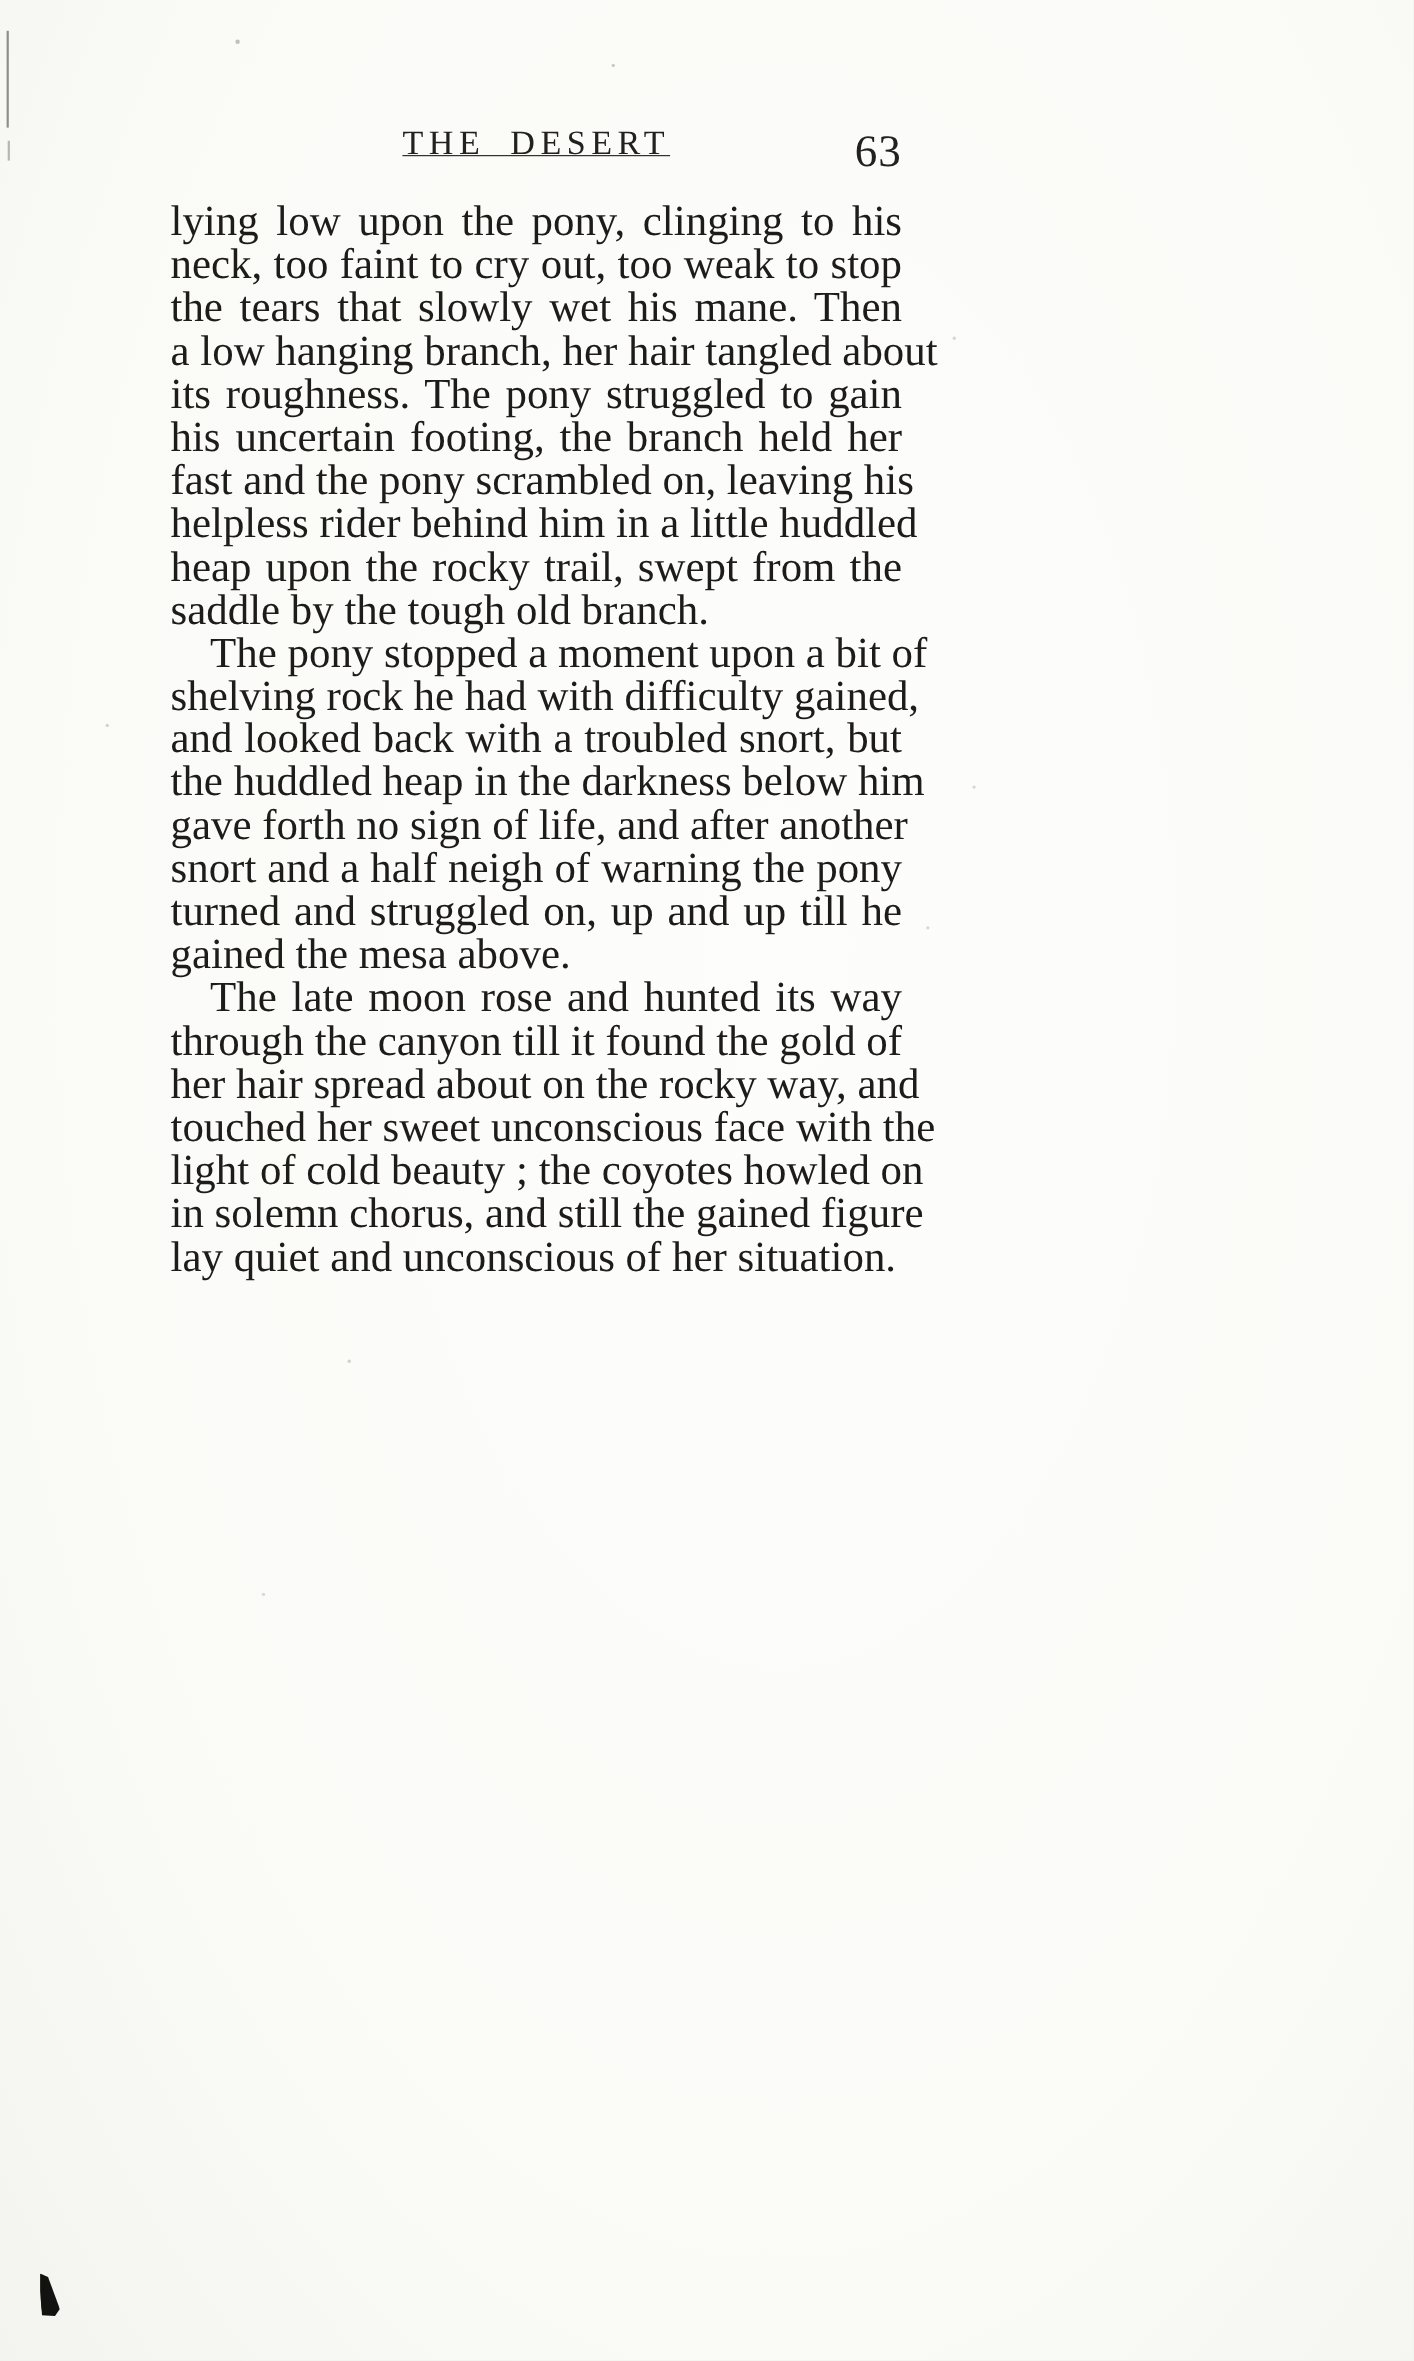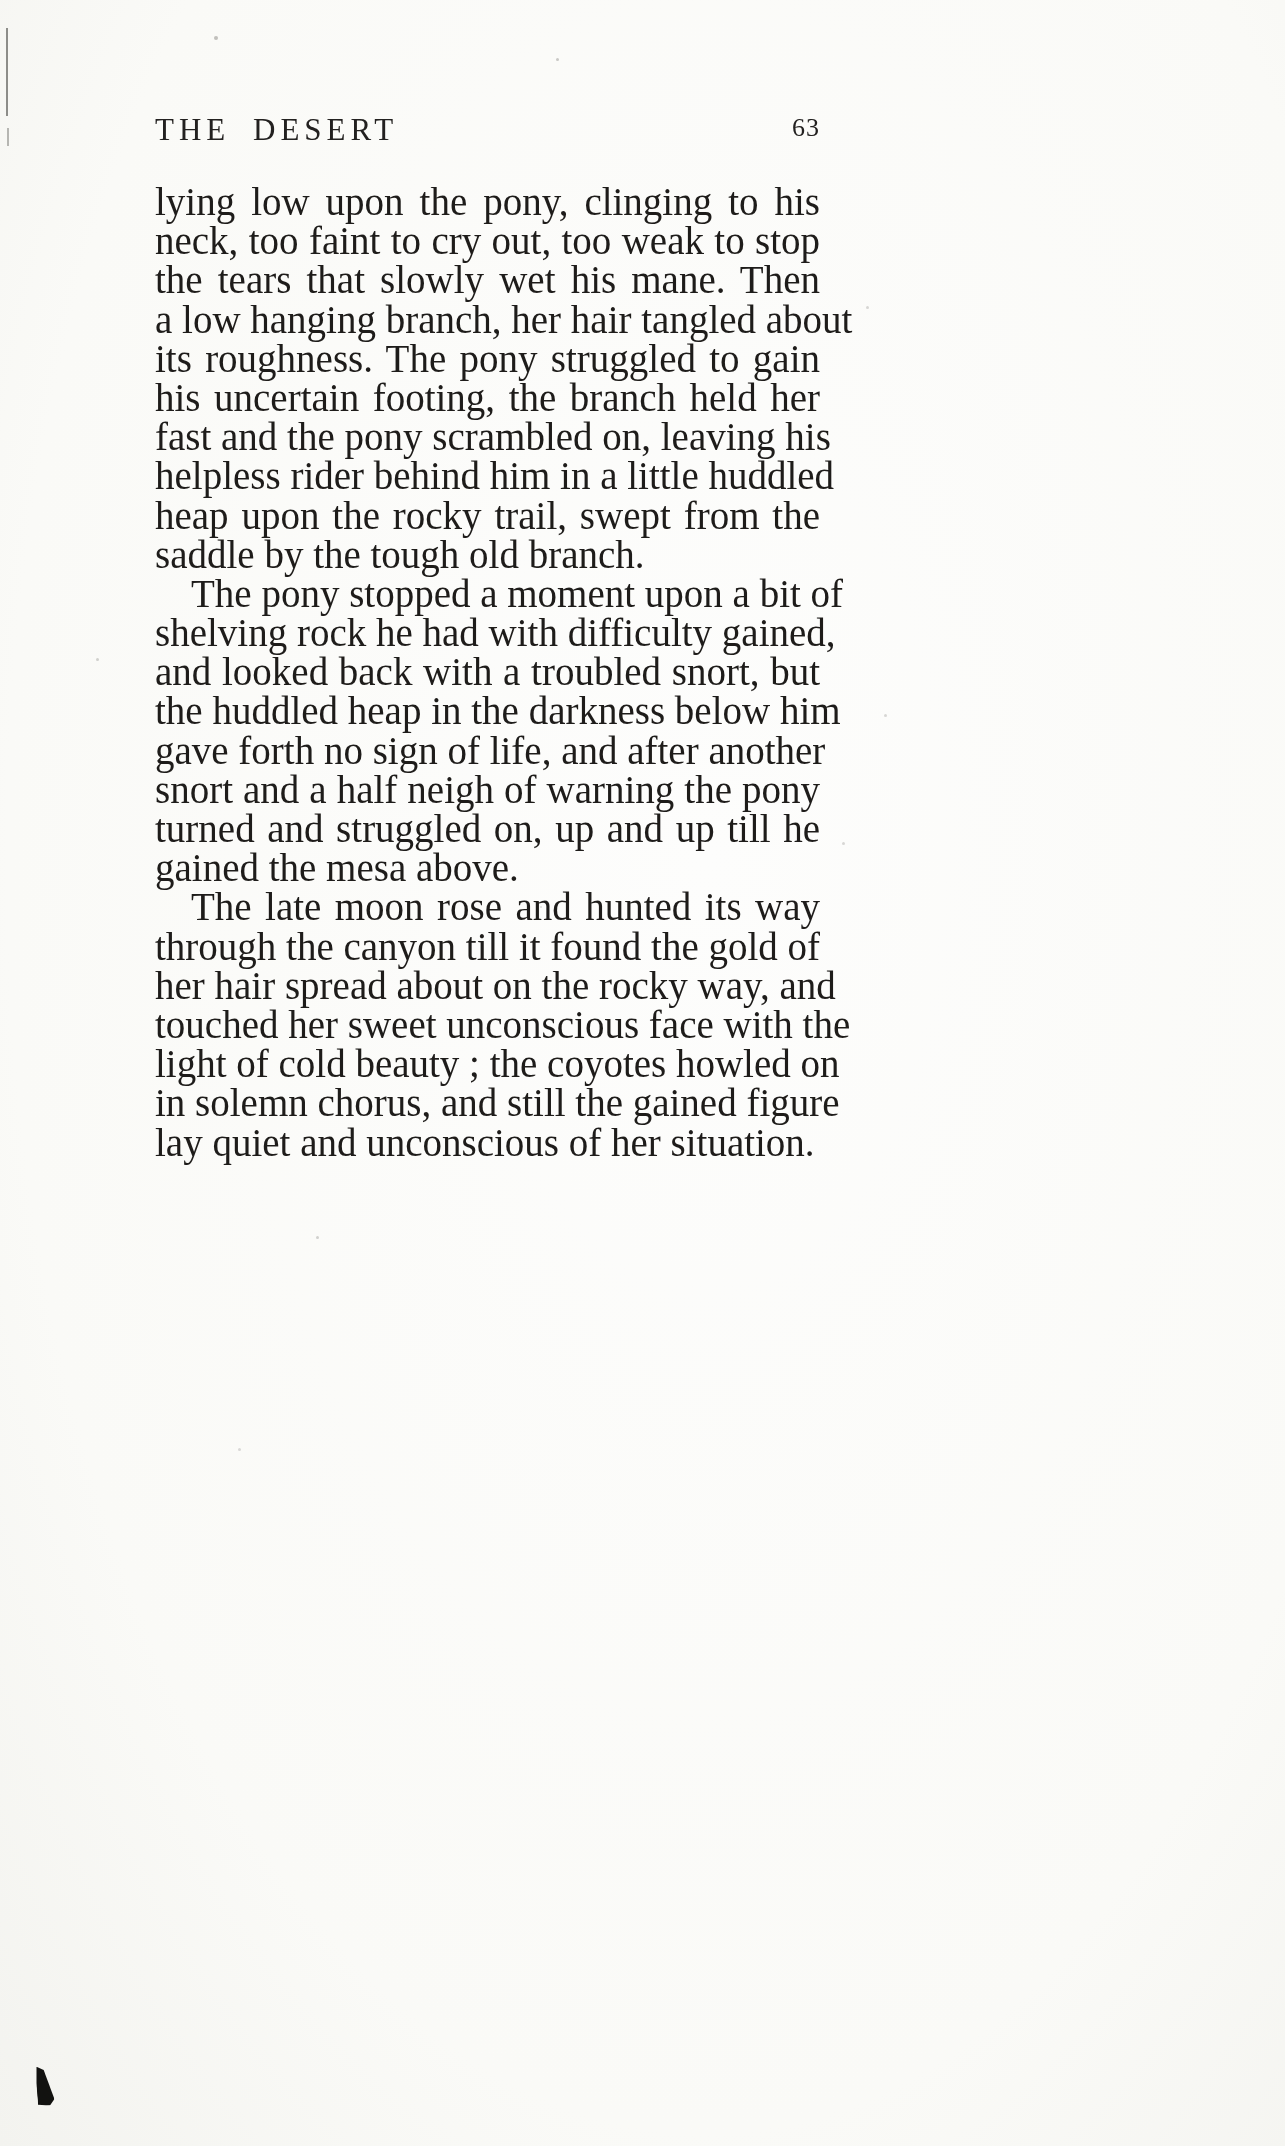--- a/index.html
+++ b/index.html
@@ -23,32 +23,34 @@
   .text-block {
     position: absolute;
     left: 155px;
     top: 112px;
     width: 665px;
   }
   .running-head {
     position: relative;
     display: block;
     height: 46px;
+    text-align: center;
+    text-decoration: underline;
   }
   .head-title {
     font-size: 31px;
     letter-spacing: 5px;
     word-spacing: 10px;
     color: #232120;
   }
   .page-number {
     position: absolute;
     right: 0;
     top: 1px;
-    font-size: 26px;
+    font-size: 41px;
     letter-spacing: 1px;
     color: #232120;
   }
   .body-text {
     margin-top: 24px;
     font-size: 39px;
   }
   .para { margin: 0; padding: 0; }
   .line {
     display: block;

